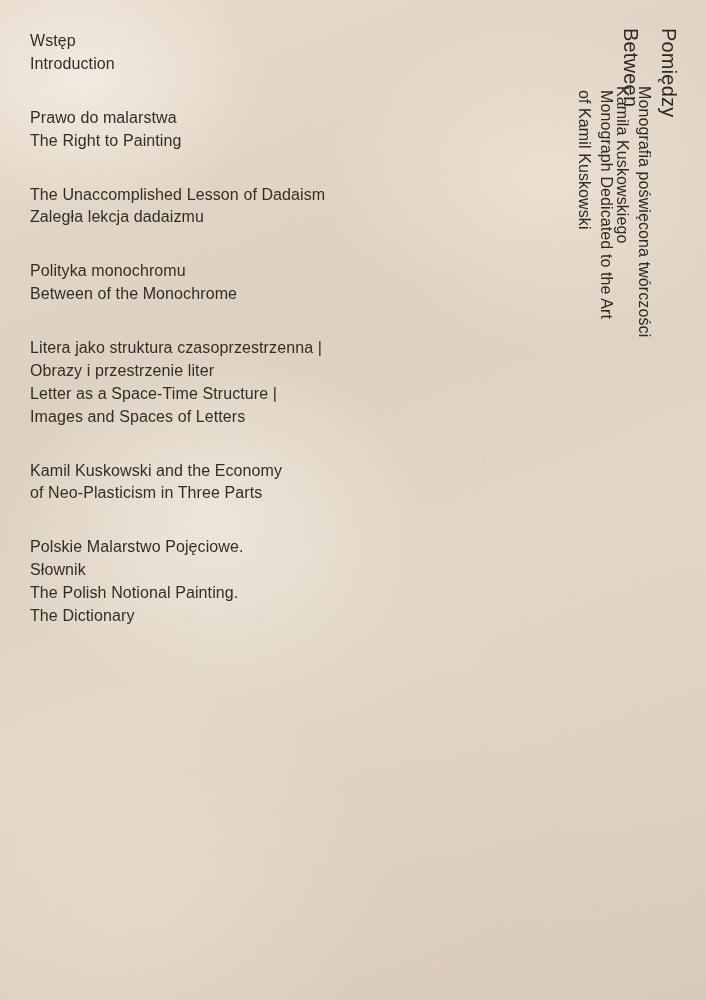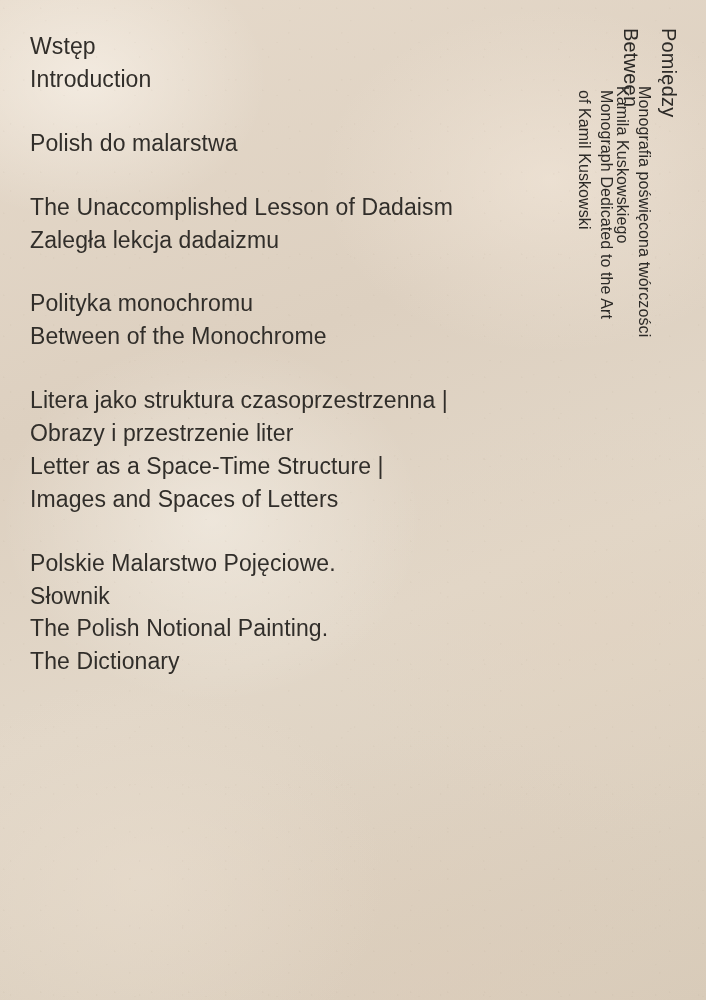--- a/index.html
+++ b/index.html
@@ -48,21 +48,21 @@
     left: 30px;
     top: 30px;
     width: 480px;
     color: #2c2a27;
   }
   .toc-entry {
     margin-bottom: 31px;
   }
   .toc-entry:last-child { margin-bottom: 0; }
   .toc-line {
-    font-size: 23px;
+    font-size: 16px;
     line-height: 1.43;
     letter-spacing: 0.1px;
     white-space: pre-wrap;
     color: #312e2a;
   }
 
   .spine {
     position: absolute;
     top: 28px;
     color: #2c2a27;
@@ -96,41 +96,44 @@
 </div>
 
 <div class="toc">
 
   <div class="toc-entry">
     <div class="toc-line">Wstęp</div>
     <div class="toc-line">Introduction</div>
   </div>
 
   <div class="toc-entry">
-    <div class="toc-line">Polish do malarstwa</div>
+    <div class="toc-line">Prawo do malarstwa</div>
+    <div class="toc-line">The Right to Painting</div>
   </div>
 
   <div class="toc-entry">
     <div class="toc-line">The Unaccomplished Lesson of Dadaism</div>
     <div class="toc-line">Zaległa lekcja dadaizmu</div>
   </div>
 
   <div class="toc-entry">
     <div class="toc-line">Polityka monochromu</div>
     <div class="toc-line">Between of the Monochrome</div>
   </div>
 
   <div class="toc-entry">
     <div class="toc-line">Litera jako struktura czasoprzestrzenna |
 Obrazy i przestrzenie liter</div>
     <div class="toc-line">Letter as a Space-Time Structure |
 Images and Spaces of Letters</div>
   </div>
 
   <div class="toc-entry">
+    <div class="toc-line">Kamil Kuskowski and the Economy
+of Neo-Plasticism in Three Parts</div>
   </div>
 
 
   <div class="toc-entry">
     <div class="toc-line">Polskie Malarstwo Pojęciowe.
 Słownik</div>
     <div class="toc-line">The Polish Notional Painting.
 The Dictionary</div>
   </div>
 

